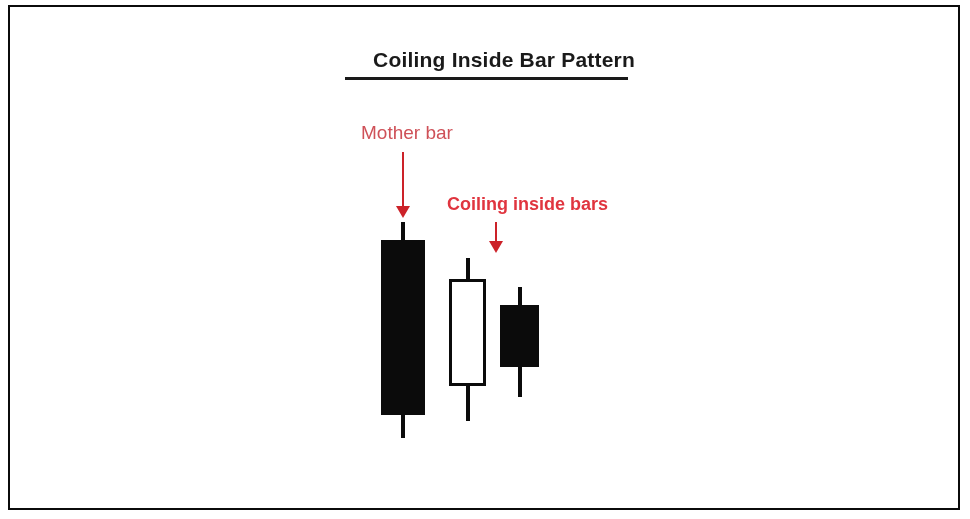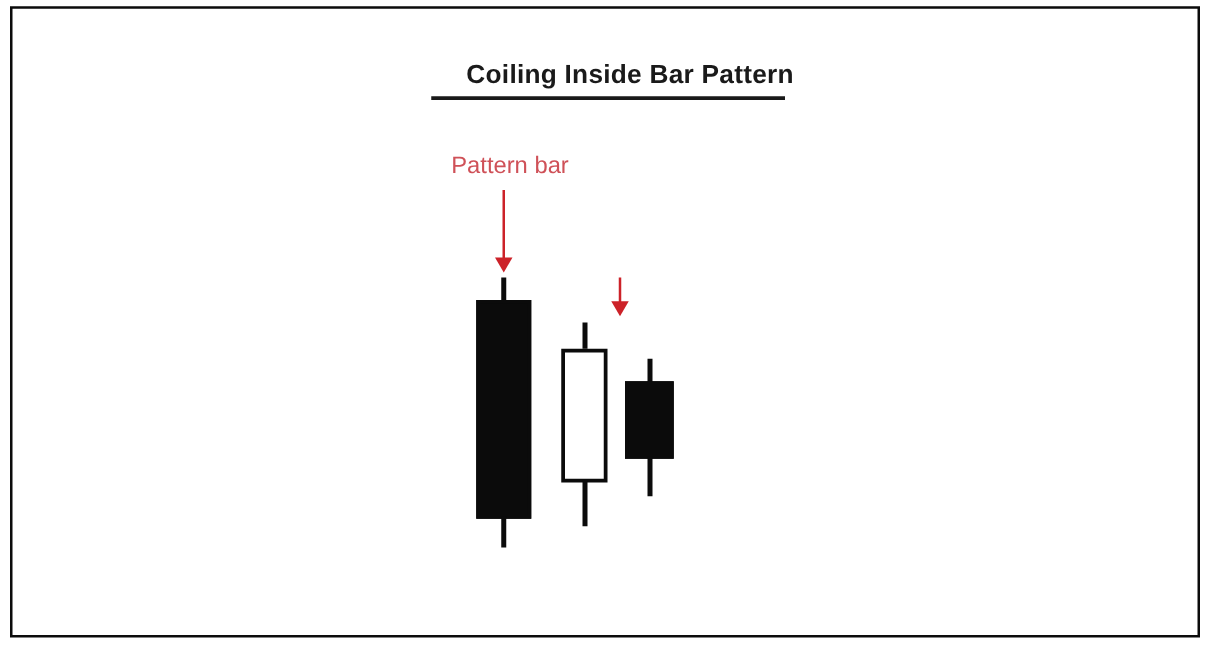--- a/index.html
+++ b/index.html
@@ -143,27 +143,28 @@
 </head>
 <body>
 
 <div id="page">
 
   <div class="frame-border"></div>
 
   <div class="chart-title">Coiling Inside Bar Pattern</div>
   <div class="title-underline"></div>
 
-  <div class="annot-label" id="label-mother-bar">Pattern bar</div>
+  <div class="annot-label" id="label-mother-bar">Mother bar</div>
 
   <div class="arrow" id="arrow-mother-bar">
     <div class="arrow-shaft"></div>
     <div class="arrow-head"></div>
   </div>
 
+  <div class="annot-label" id="label-coiling-inside-bars">Coiling inside bars</div>
 
   <div class="arrow" id="arrow-coiling">
     <div class="arrow-shaft"></div>
     <div class="arrow-head"></div>
   </div>
 
   <div class="candle" id="candle-1">
     <div class="candle-wick wick-upper"></div>
     <div class="candle-body filled"></div>
     <div class="candle-wick wick-lower"></div>

